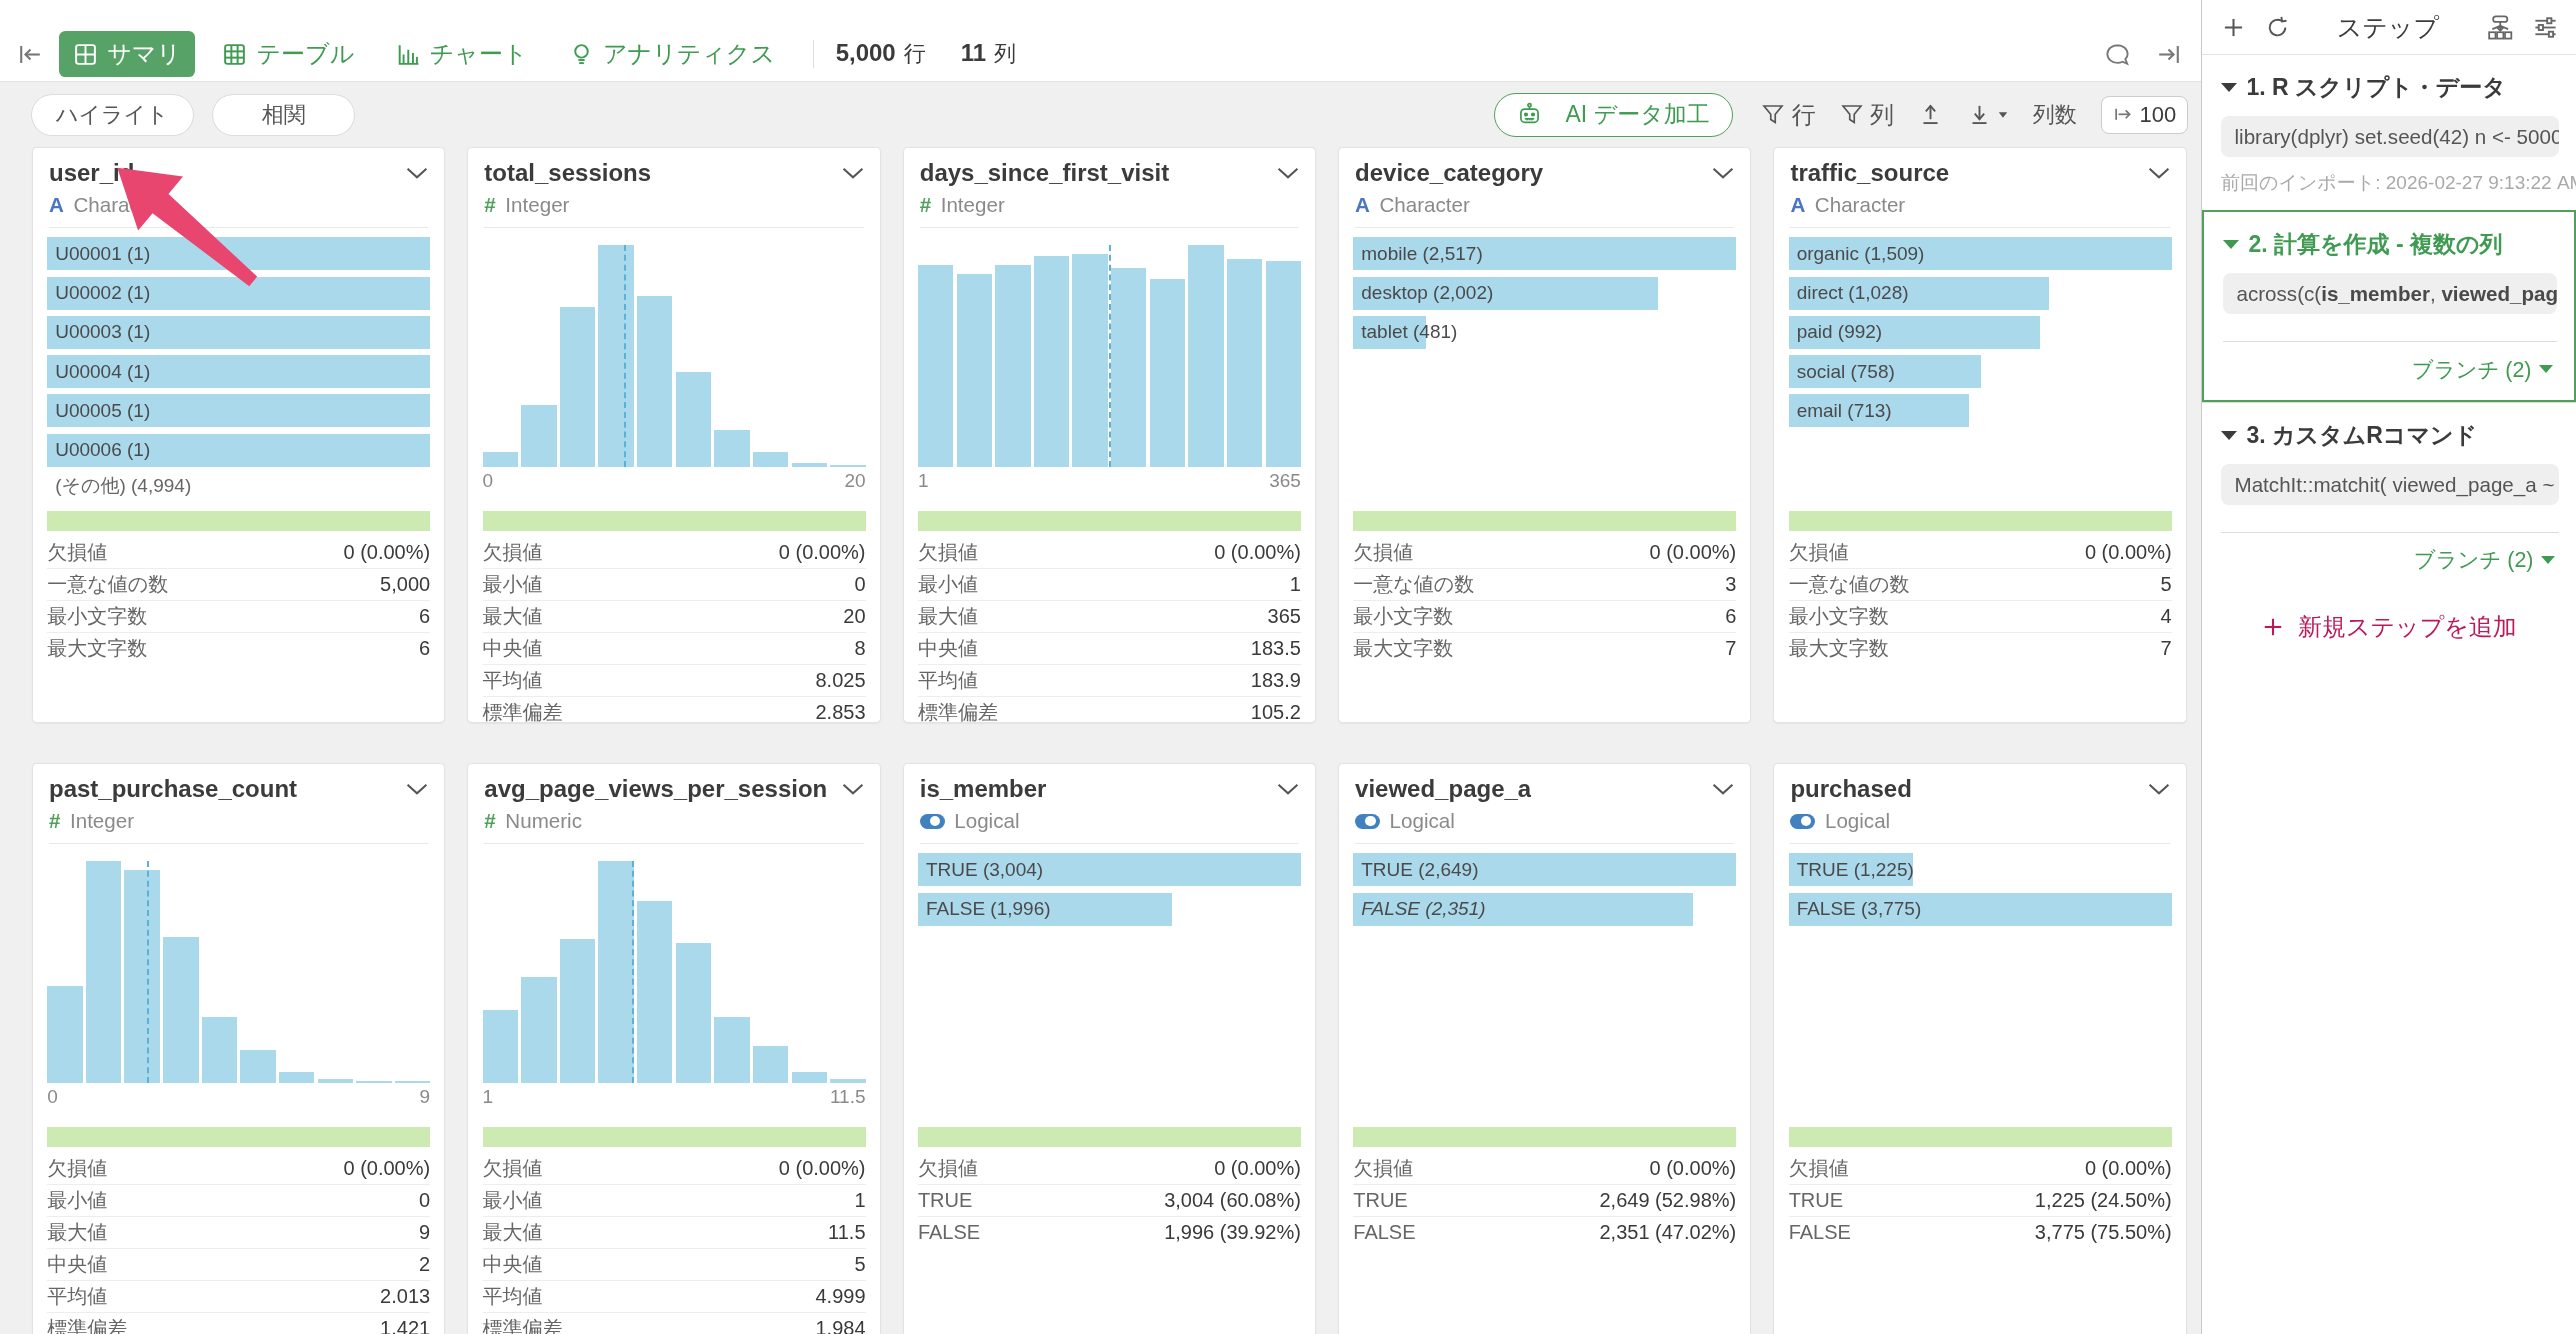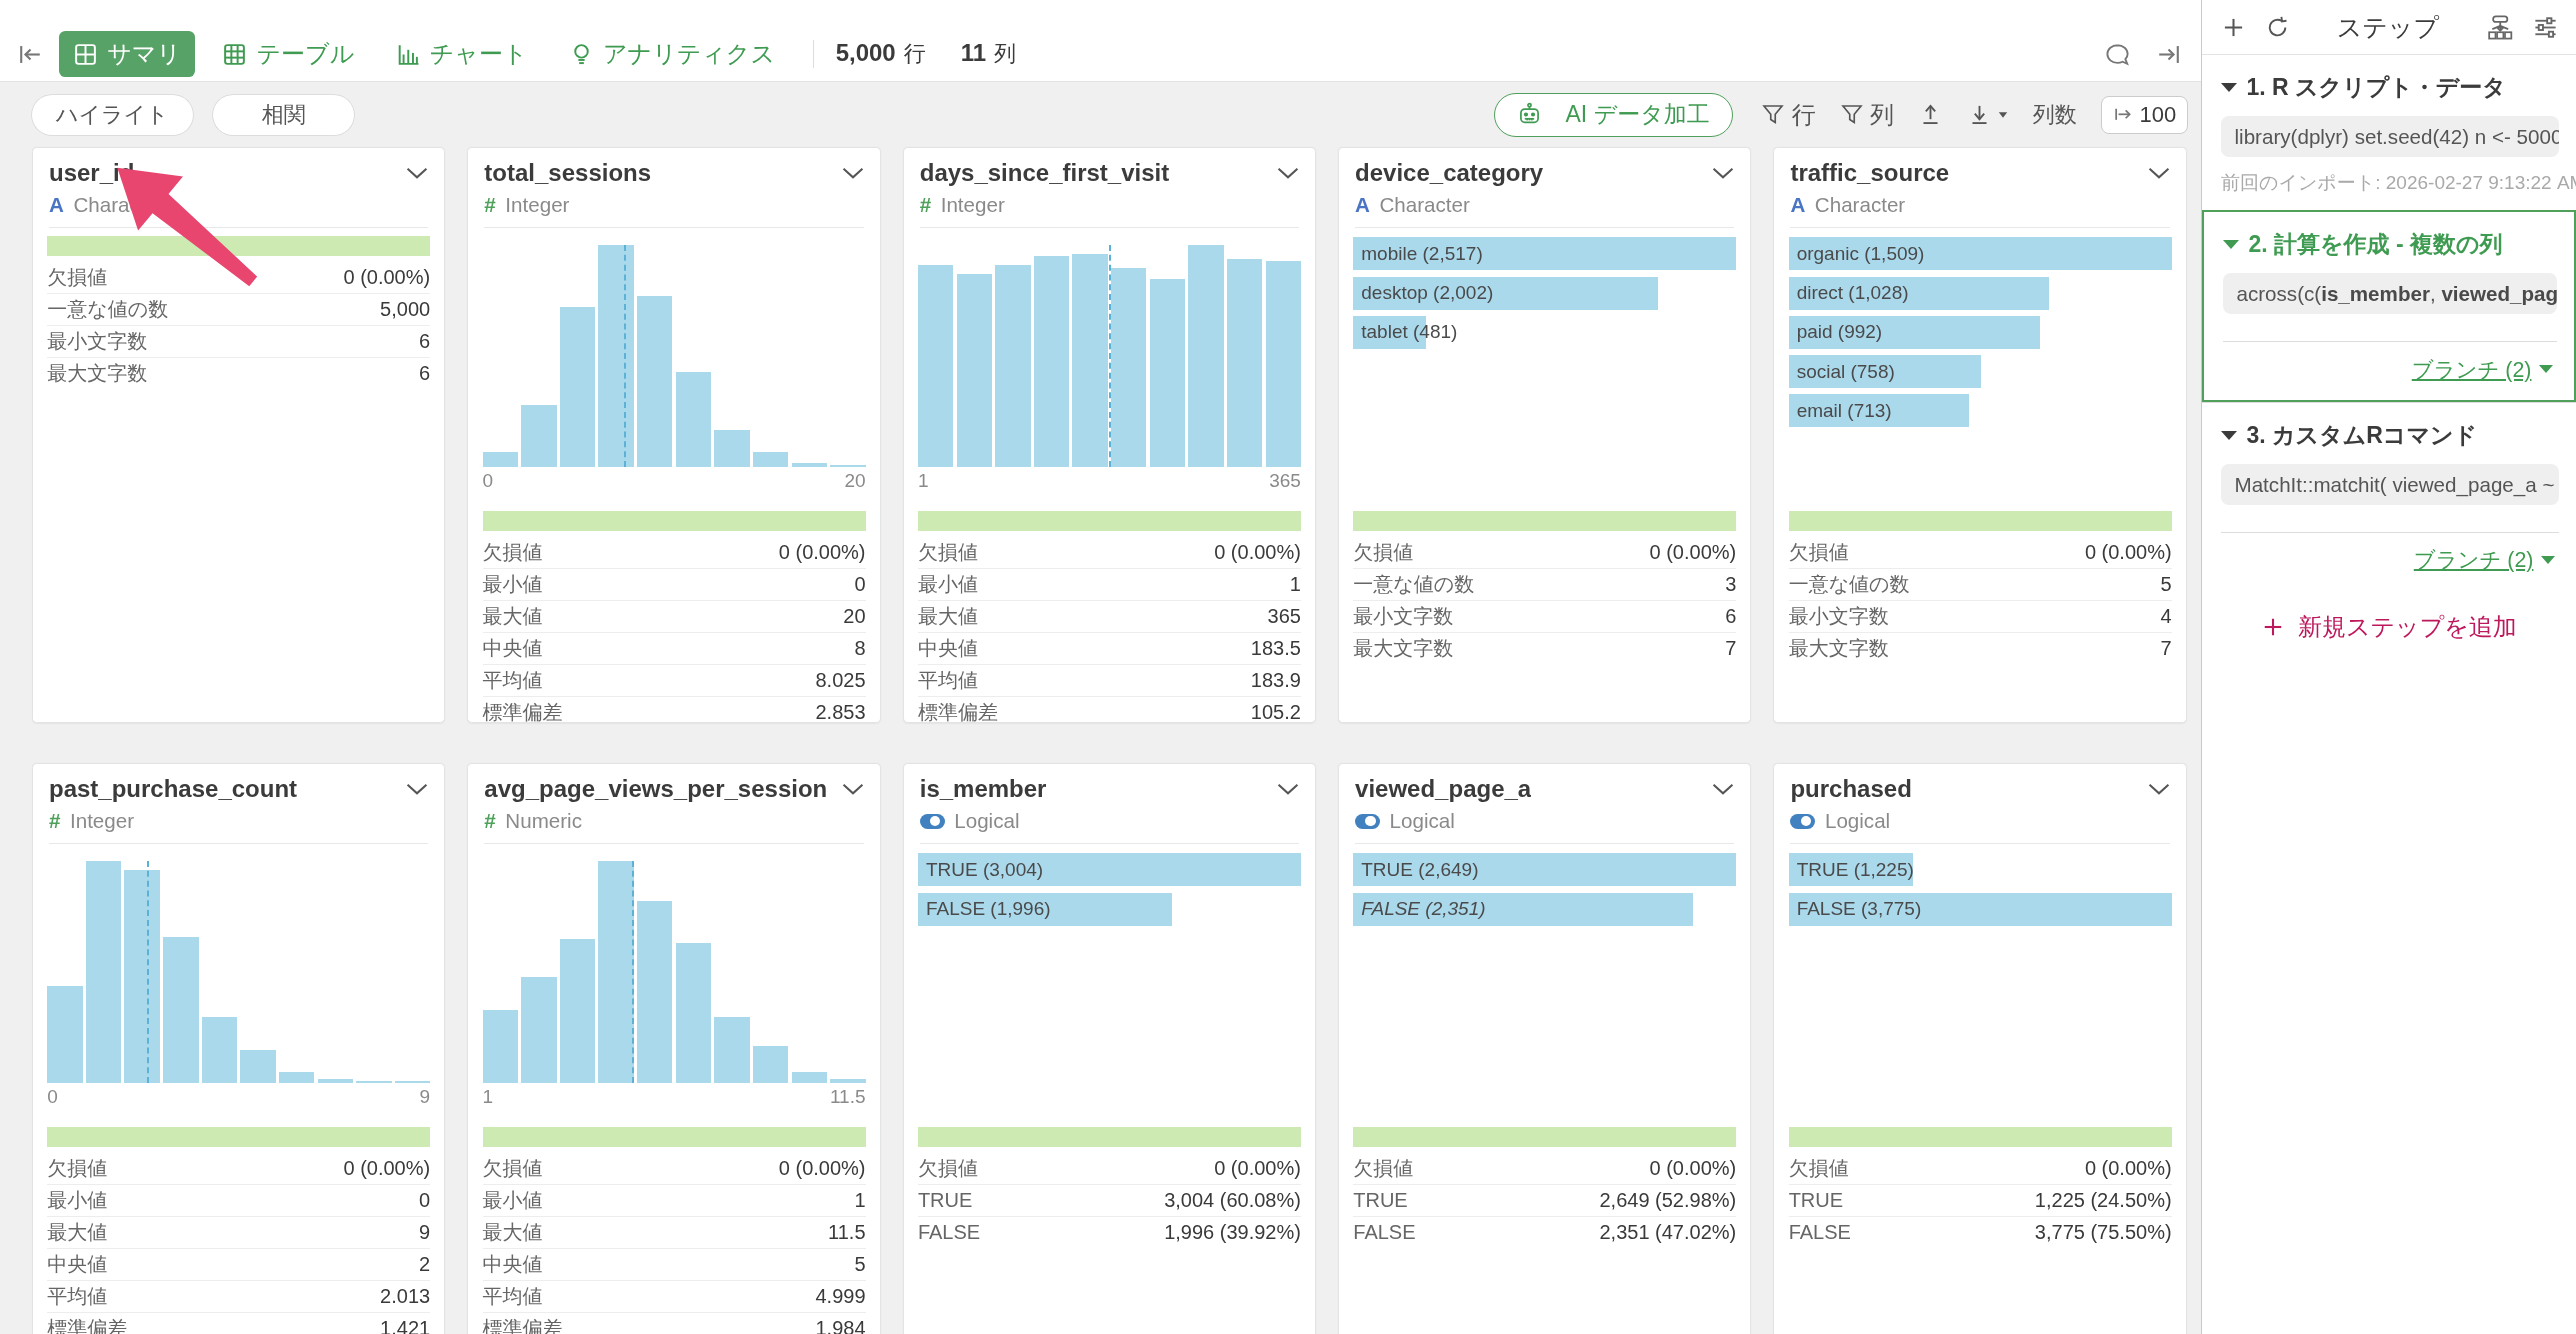--- a/index.html
+++ b/index.html
@@ -97,21 +97,21 @@
     color:#3b3b3b; cursor:pointer; }
   .step.selected .step-title { color:var(--accent); }
   .tri { width:0; height:0; border-left:8px solid transparent; border-right:8px solid transparent;
     border-top:9.5px solid currentColor; flex:none; }
   .step-chip { margin-top:12.7px; background:#efefef; border-radius:8px; height:41px; line-height:41px;
     padding:0 13.5px; font-size:20.6px; color:#555; white-space:nowrap; overflow:hidden; cursor:pointer; }
   .step-chip b { color:#4a4a4a; }
   .step-note { margin-top:12.7px; font-size:19px; color:#a9a9a9; white-space:nowrap; }
   .step-divider { border-top:0.8px solid #ddd; margin-top:27px; }
   .branch-row { display:flex; justify-content:flex-end; align-items:center; gap:8px;
-    padding:12.7px 3.2px 1.6px 0; color:var(--accent); font-size:21.4px; cursor:pointer;text-decoration:underline; }
+    padding:12.7px 3.2px 1.6px 0; color:var(--accent); font-size:21.4px; cursor:pointer; }
   .branch-caret { width:0; height:0; border-left:7.1px solid transparent; border-right:7.1px solid transparent;
     border-top:8.7px solid var(--accent); }
   .step-sep { border-top:0.8px solid #ddd; }
   .add-step { display:flex; justify-content:center; align-items:center; gap:12.7px; padding:20.6px 0;
     font-size:24px; color:#be185d; cursor:pointer; }
 </style>
 </head>
 <body>
 
 <div class="left-col">
@@ -283,20 +283,41 @@
                 <svg width="22" height="12.7" viewBox="0 0 28 16" fill="none" stroke="#555" stroke-width="2.6">
                   <polyline points="2,2 14,13 26,2"></polyline>
                 </svg>
               </span>
             </div>
             <div class="type-row">
               <span class="ti-char">A</span>
               <span class="type-label">Character</span>
             </div>
             <div class="head-rule"></div>
+          </div>
+          <div class="chart-zone">
+            <div class="cat-bar" style="width: 100%;">
+              <span>U00001 (1)</span>
+            </div>
+            <div class="cat-bar" style="width: 100%;">
+              <span>U00002 (1)</span>
+            </div>
+            <div class="cat-bar" style="width: 100%;">
+              <span>U00003 (1)</span>
+            </div>
+            <div class="cat-bar" style="width: 100%;">
+              <span>U00004 (1)</span>
+            </div>
+            <div class="cat-bar" style="width: 100%;">
+              <span>U00005 (1)</span>
+            </div>
+            <div class="cat-bar" style="width: 100%;">
+              <span>U00006 (1)</span>
+            </div>
+            <div class="cat-other">(その他) (4,994)</div>
           </div>
           <div class="valid-bar"></div>
           <div class="stats">
             <div class="stat-row">
               <span class="stat-label">欠損値</span>
               <span class="stat-value">0 (0.00%)</span>
             </div>
             <div class="stat-row">
               <span class="stat-label">一意な値の数</span>
               <span class="stat-value">5,000</span>

